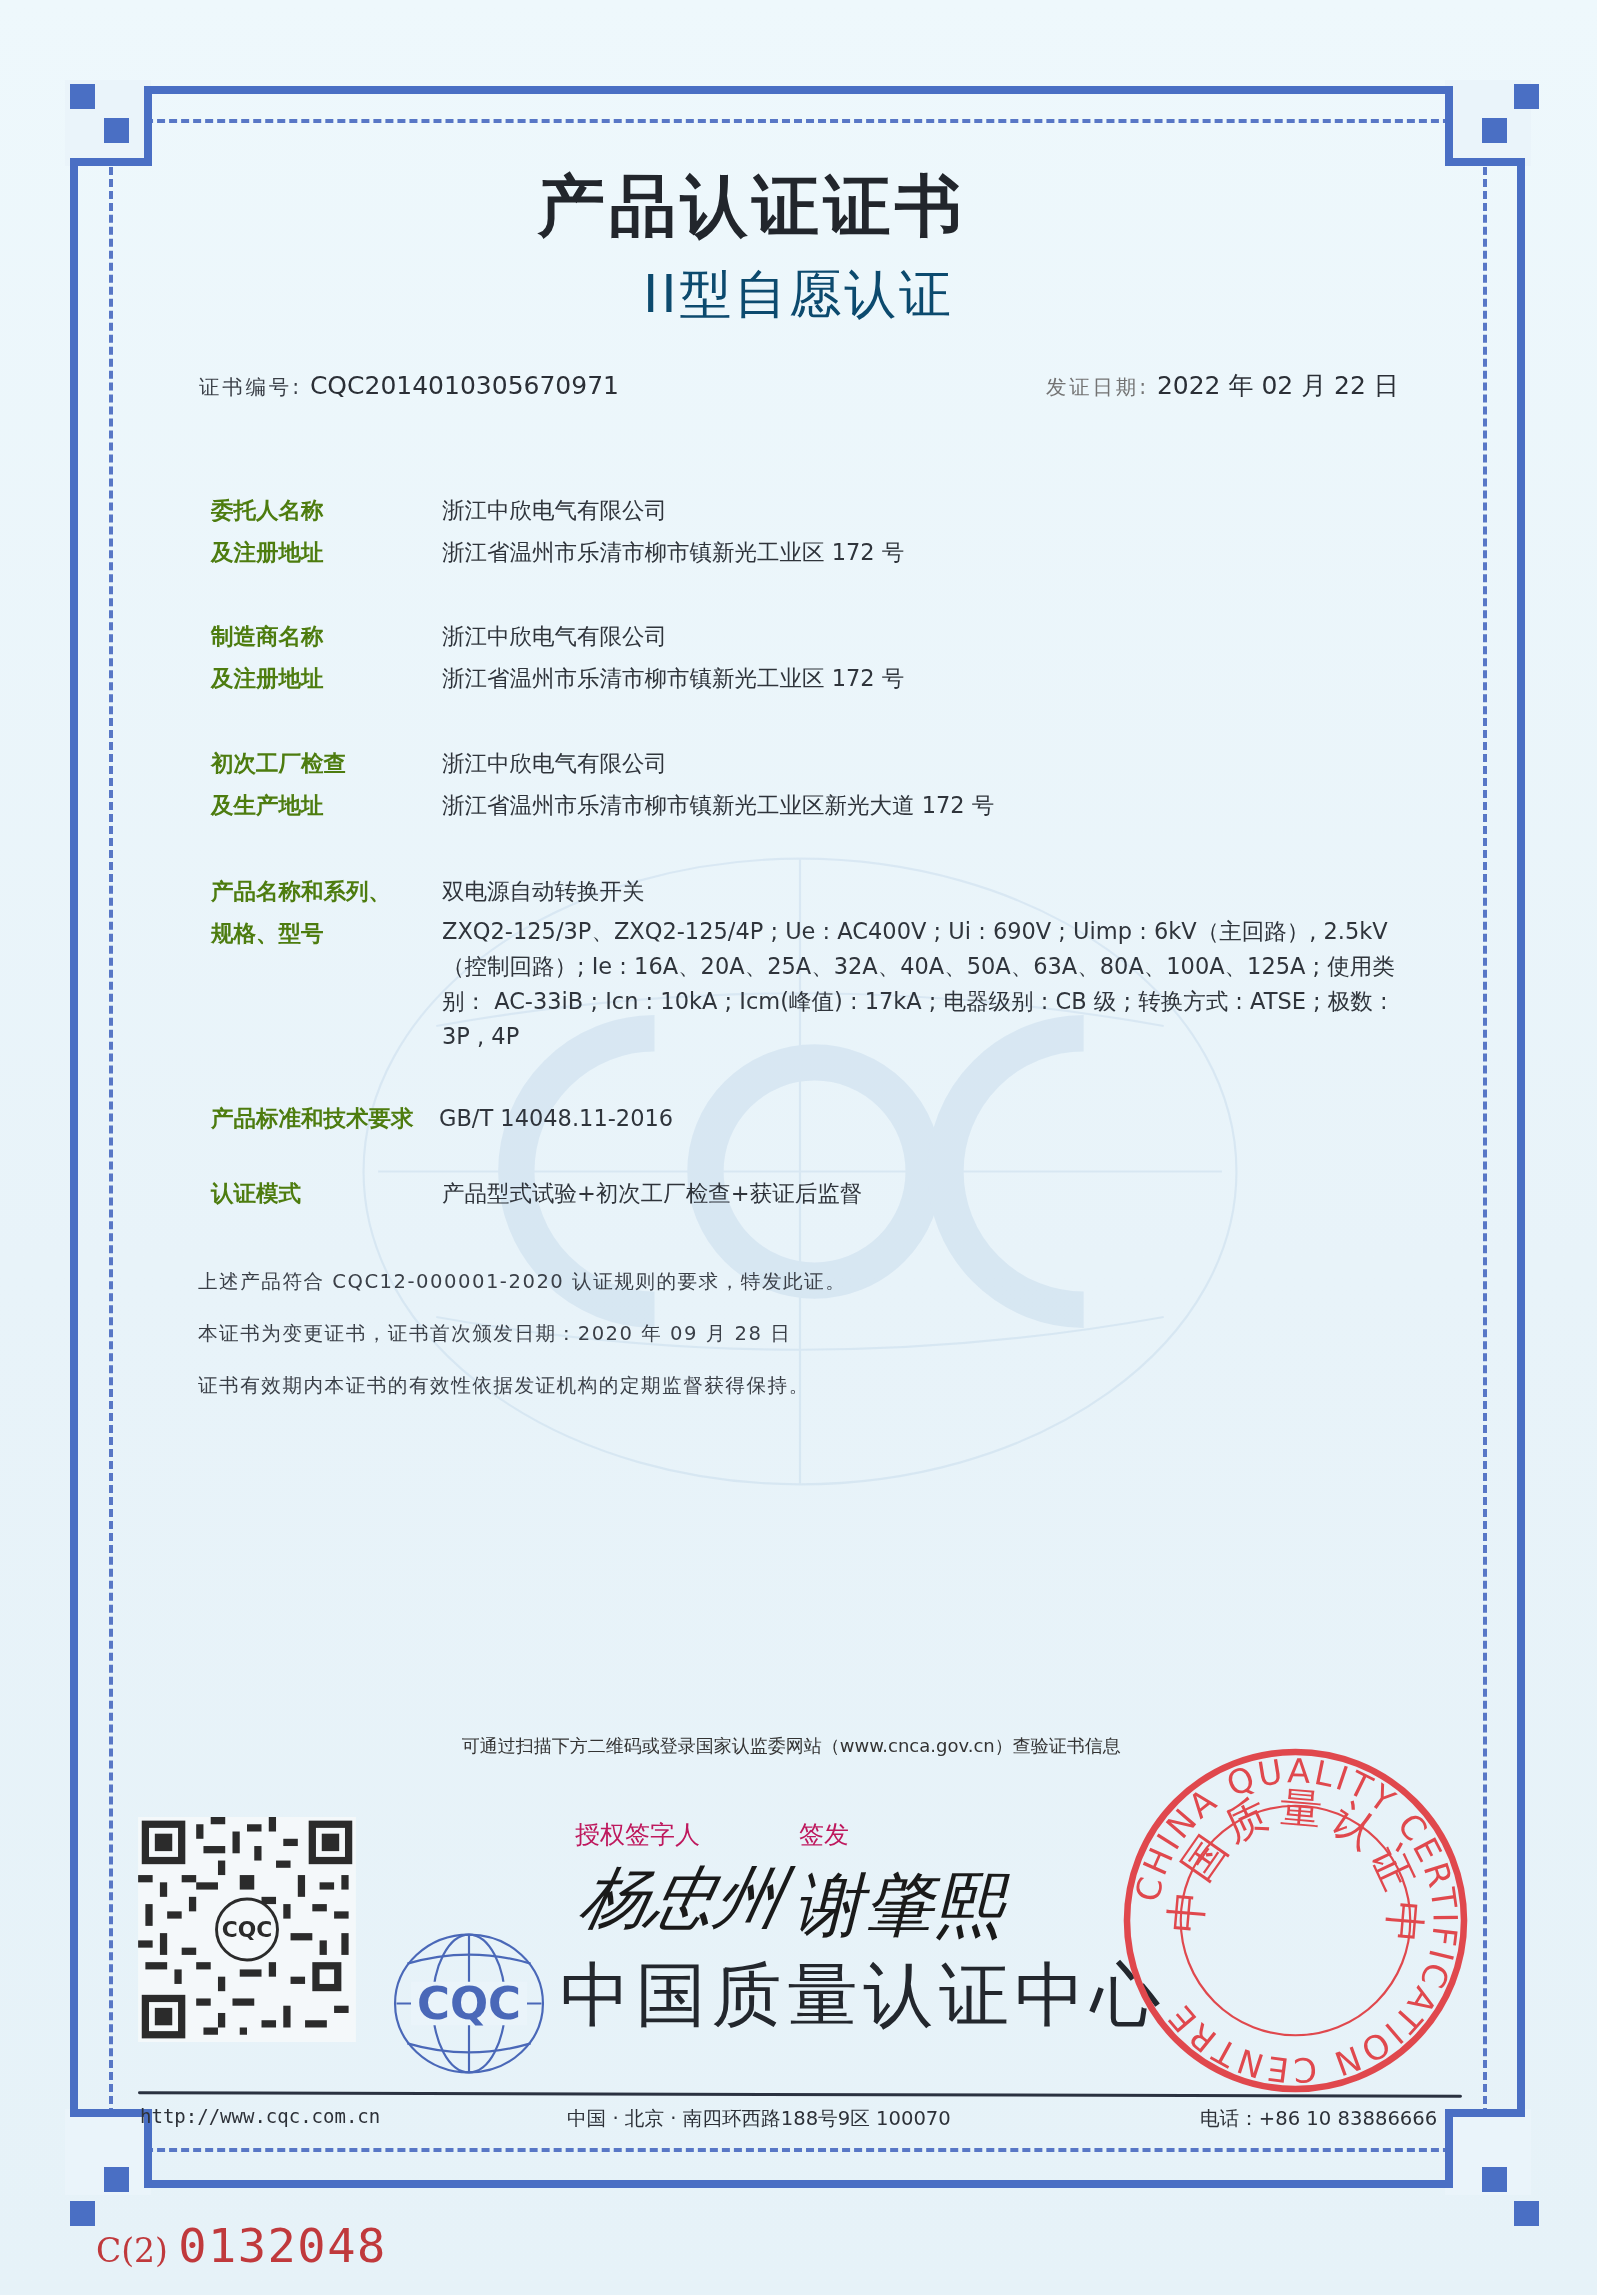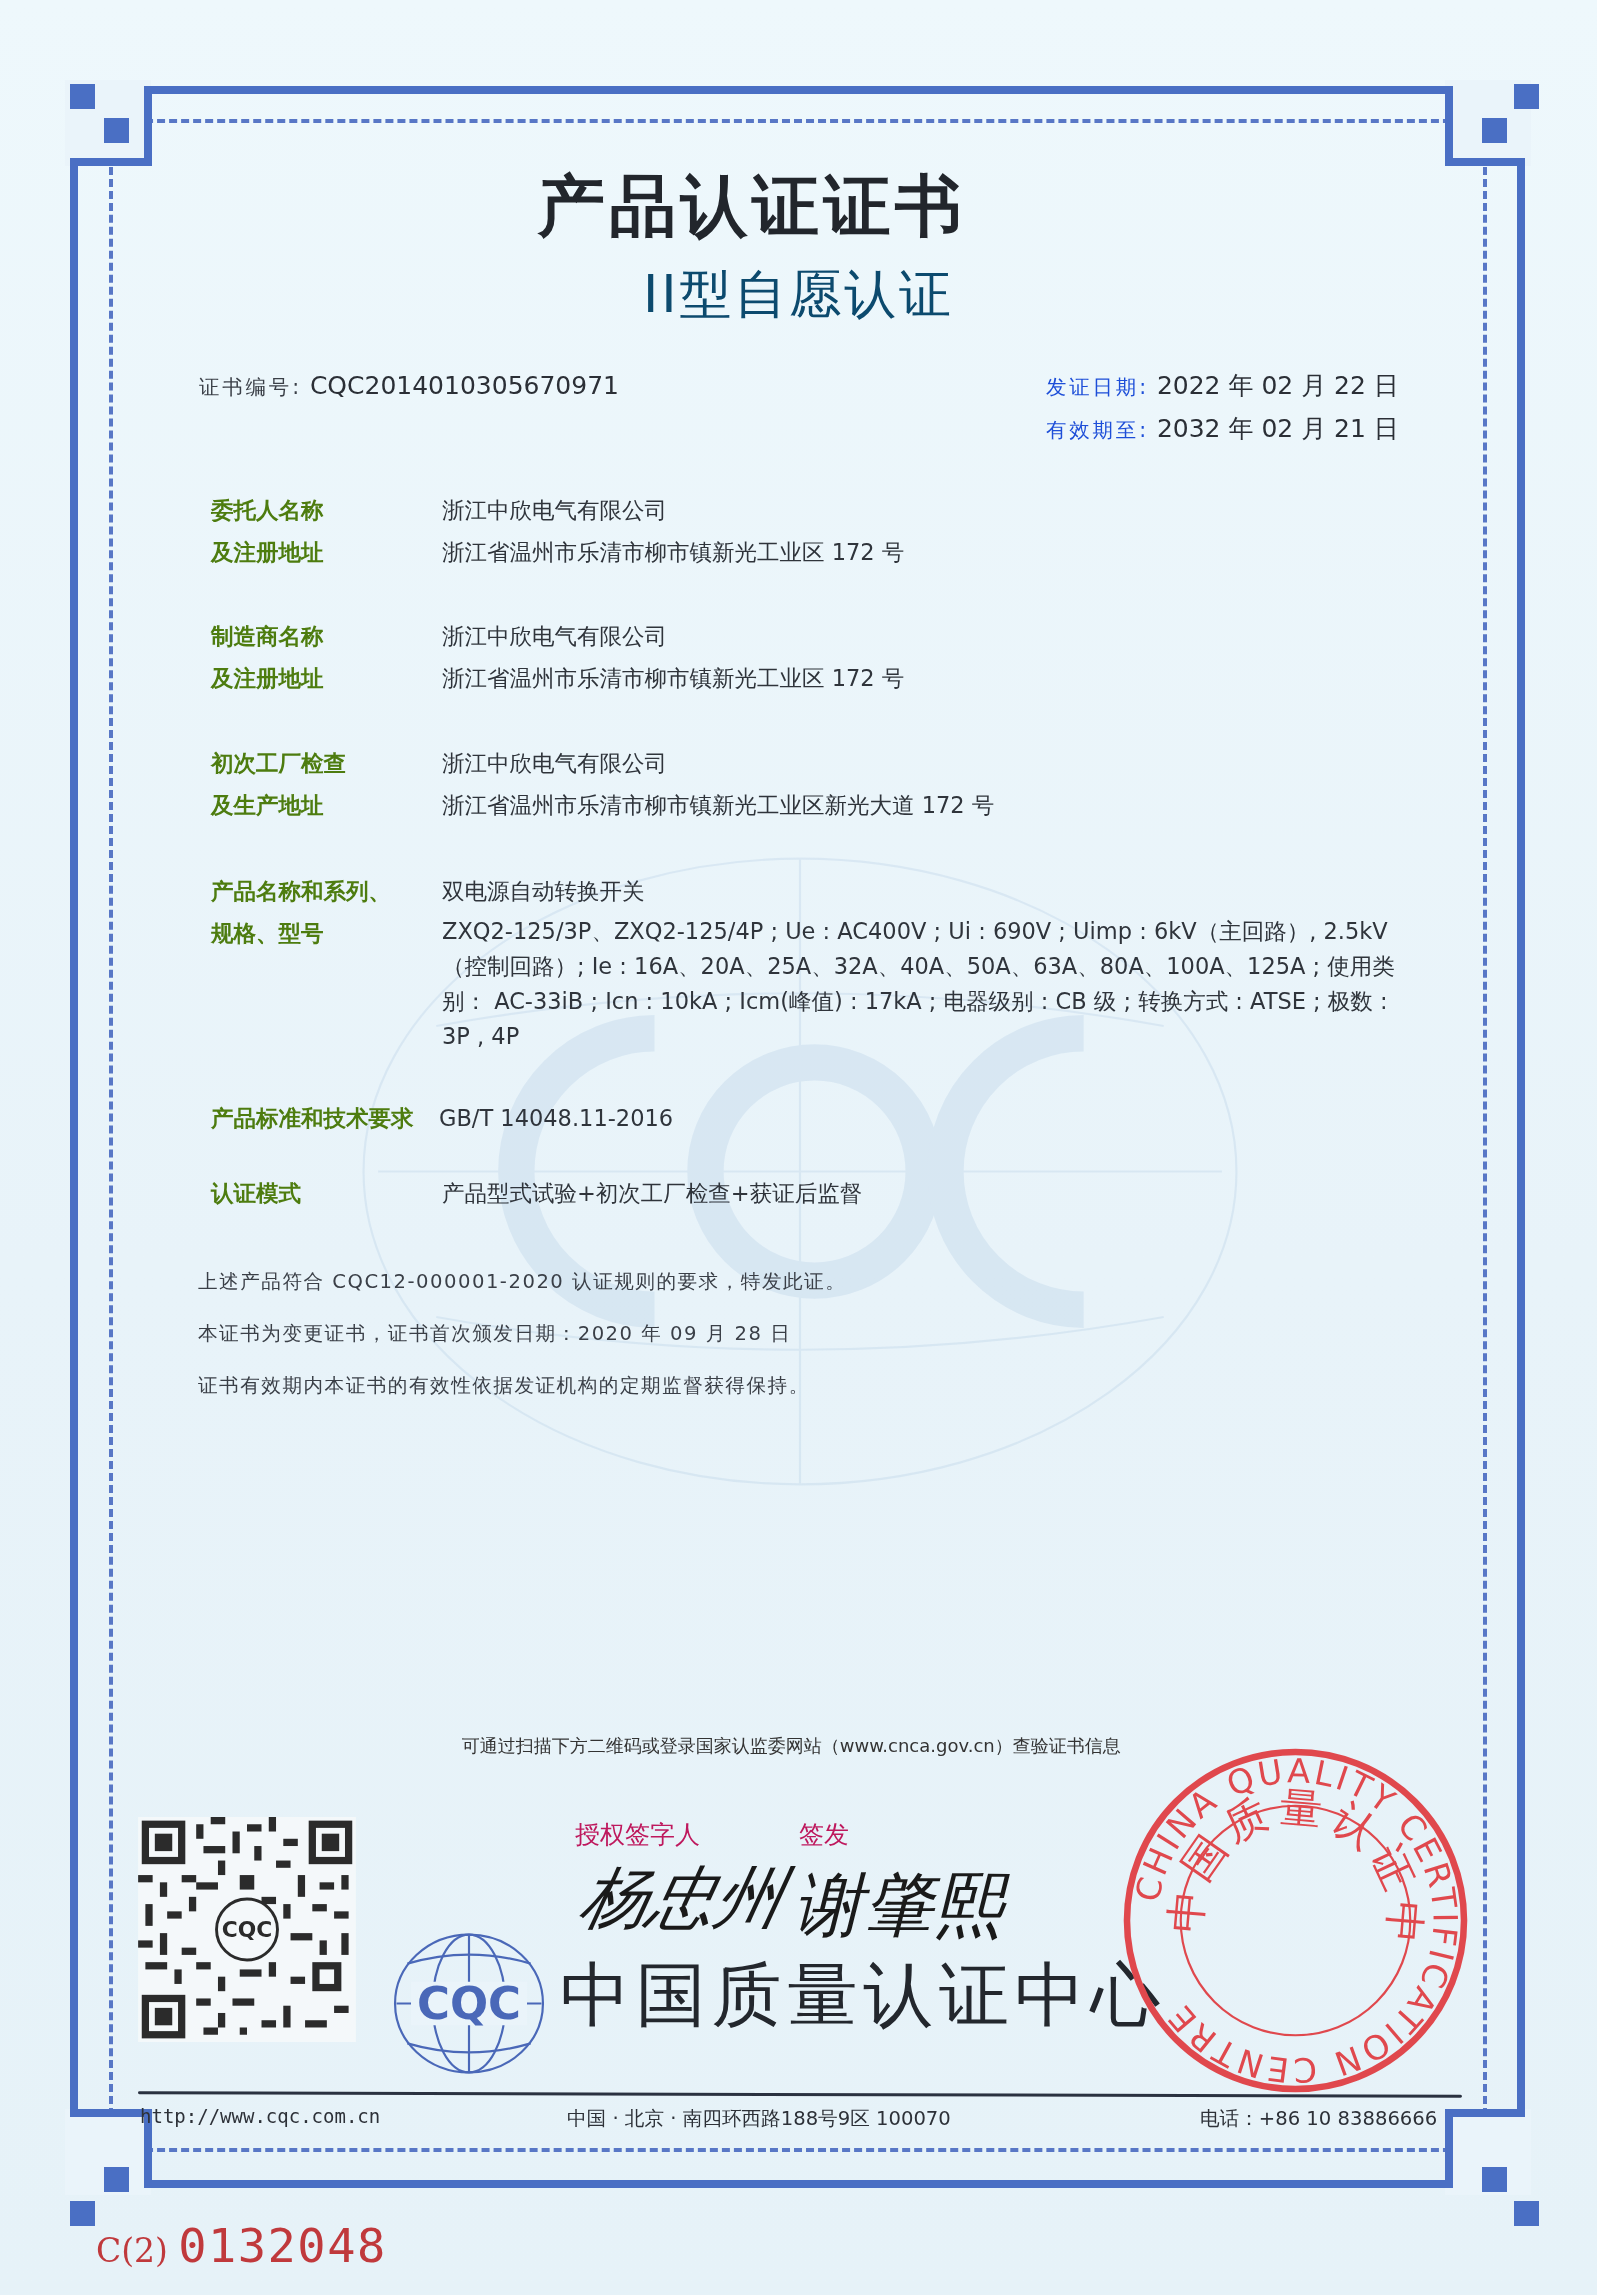--- a/index.html
+++ b/index.html
@@ -39,21 +39,21 @@
   }
   .subtitle {
     position: absolute; left: 0; width: 1597px; top: 260px; text-align: center;
     font-size: 52px; color: #0c4a6e; letter-spacing: 2.9px;
   }
   .meta-left {
     position: absolute; left: 199px; top: 371px; font-size: 25px;
   }
   .meta-left .lbl { font-size: 20.4px; color: #3a3f47; letter-spacing: 2.9px; }
   .meta-right { position: absolute; left: 1046px; top: 365px; font-size: 25px; line-height: 42px; }
-  .meta-right .lbl { font-size: 20.4px; color: #1d4ed8; letter-spacing: 2.9px; text-align: center; }
+  .meta-right .lbl { font-size: 20.4px; color: #737373; letter-spacing: 2.9px; text-align: center; }
 
   .field { position: absolute; left: 196px; font-size: 22.5px; }
   .field .k { position: absolute; left: 0; width: 233px; font-weight: bold; color: #4d7c0f; margin-left: 15px; }
   .field .v { position: absolute; left: 246px; width: 1193px; color: #2f343b; }
   .row { height: 42px; line-height: 42px; position: relative; }
 
   .spec {
     position: absolute; left: 442px; top: 914px; width: 996px;
     font-size: 22.5px; line-height: 35px; color: #2f343b;
   }
@@ -124,24 +124,20 @@
 <div class="subtitle">II型自愿认证</div>
 
 <div class="meta-left">
   <span class="lbl">证书编号:</span>
   <span>CQC2014010305670971</span>
 </div>
 <div class="meta-right">
   <div>
     <span class="lbl">发证日期:</span>
     <span>2022 年 02 月 22 日</span>
-  </div>
-  <div>
-    <span class="lbl">有效期至:</span>
-    <span>2032 年 02 月 21 日</span>
   </div>
 </div>
 
 <div class="field" style="top:489px;">
   <div class="row">
       <span class="k">委托人名称</span>
       <span class="v">浙江中欣电气有限公司</span>
     </div>
   <div class="row">
       <span class="k">及注册地址</span>

